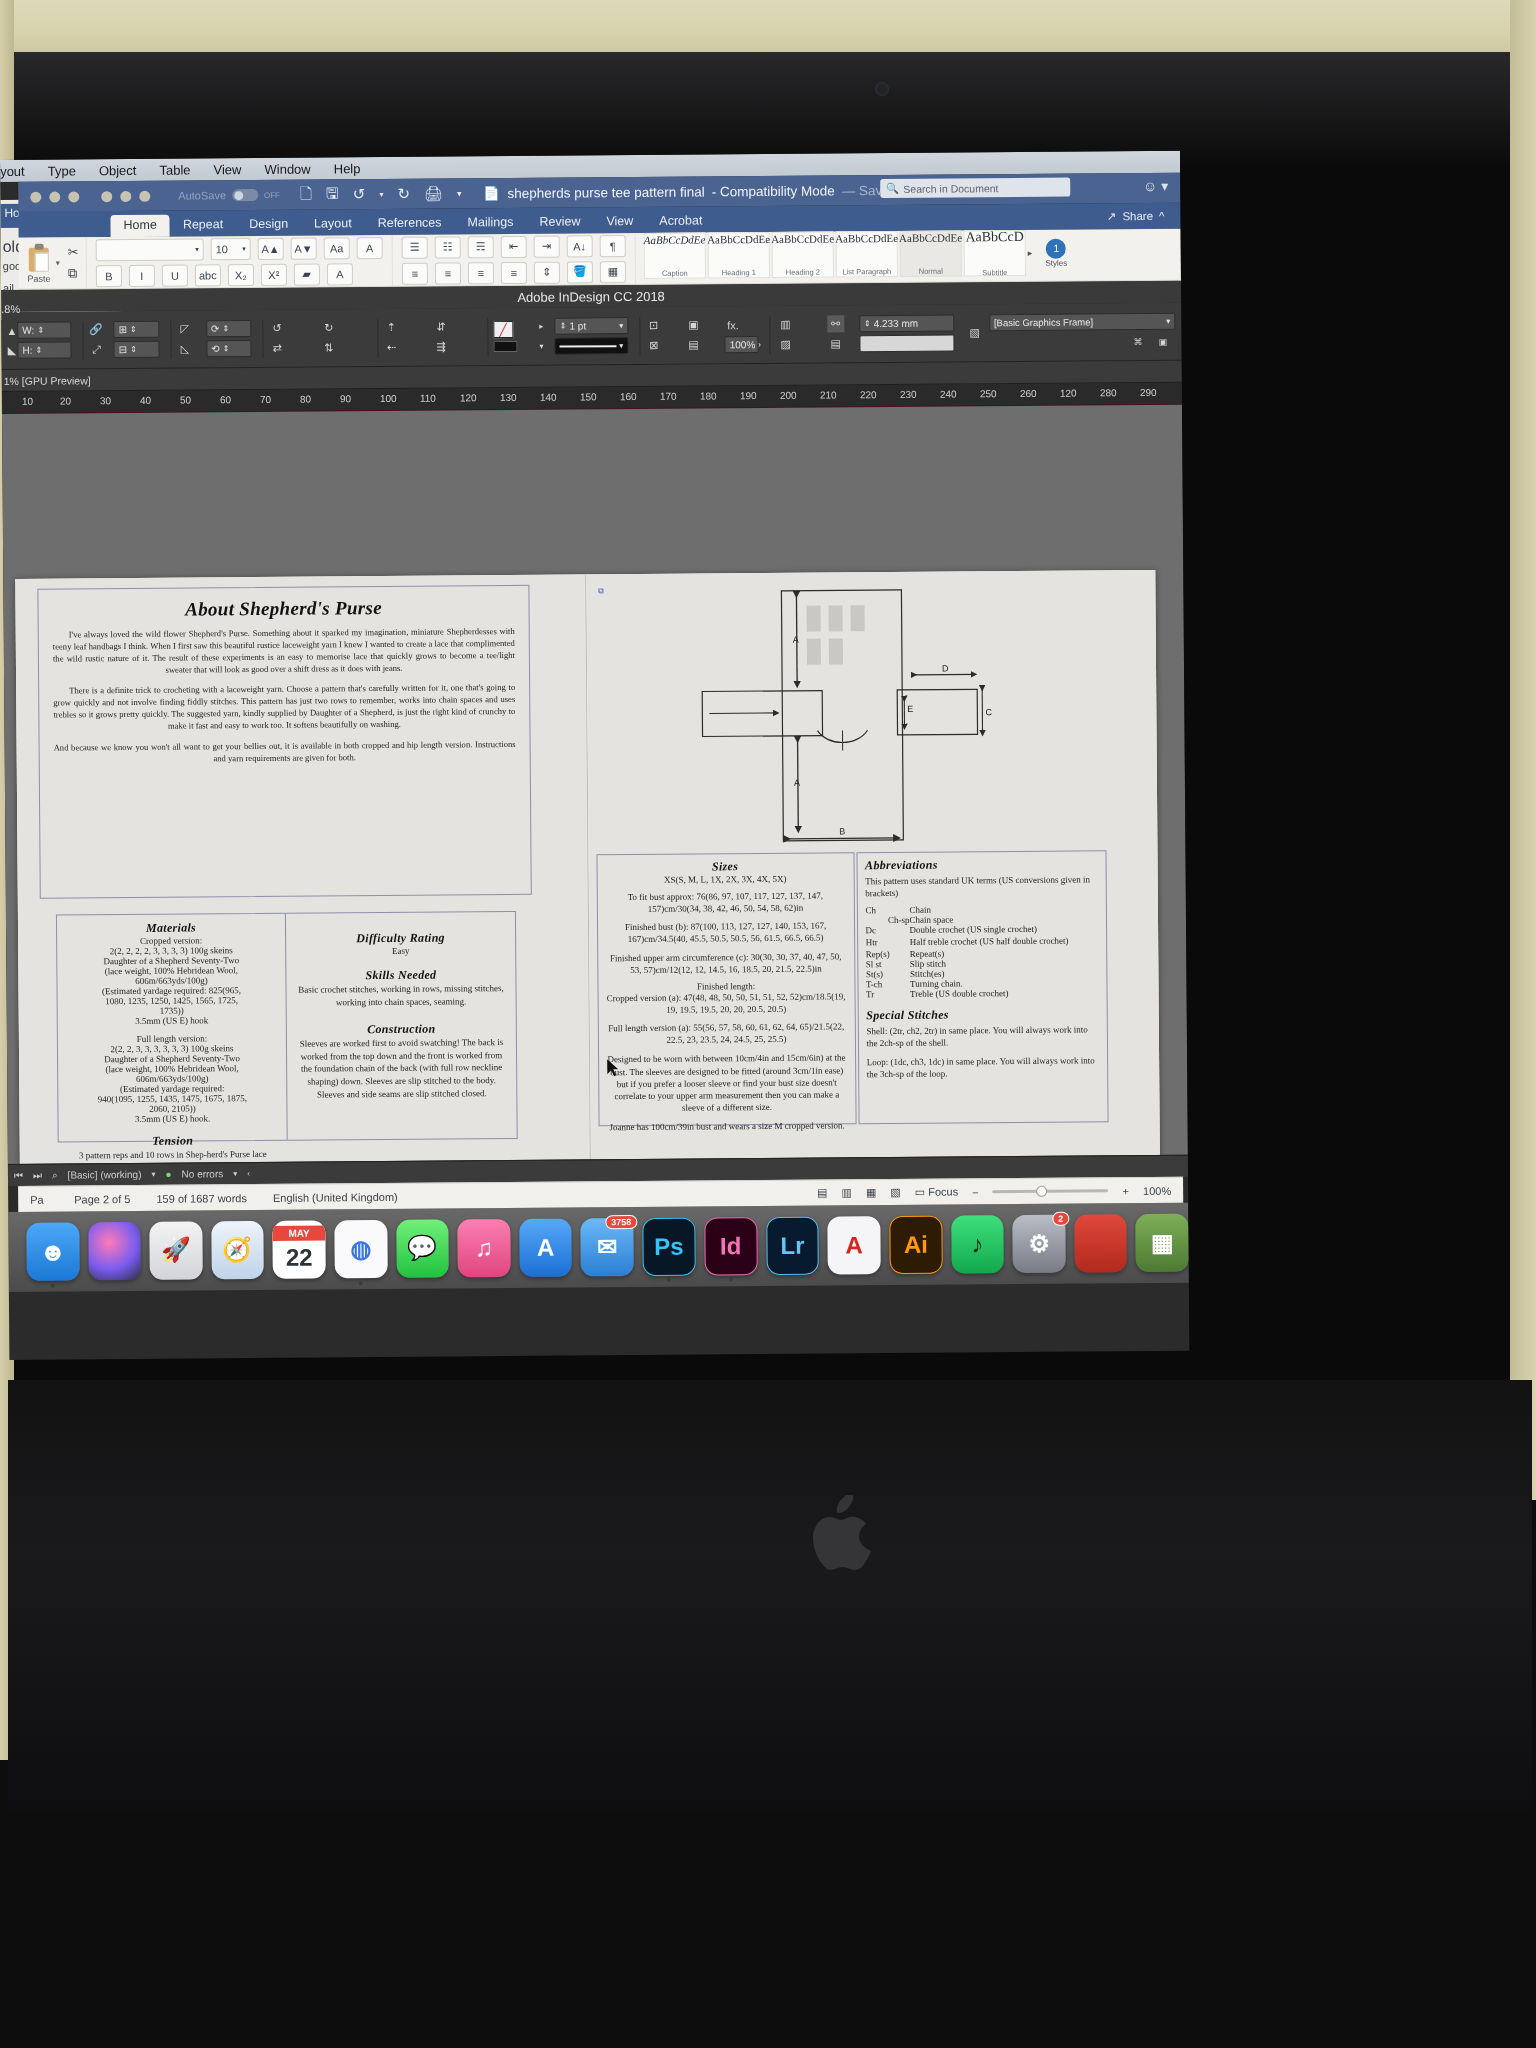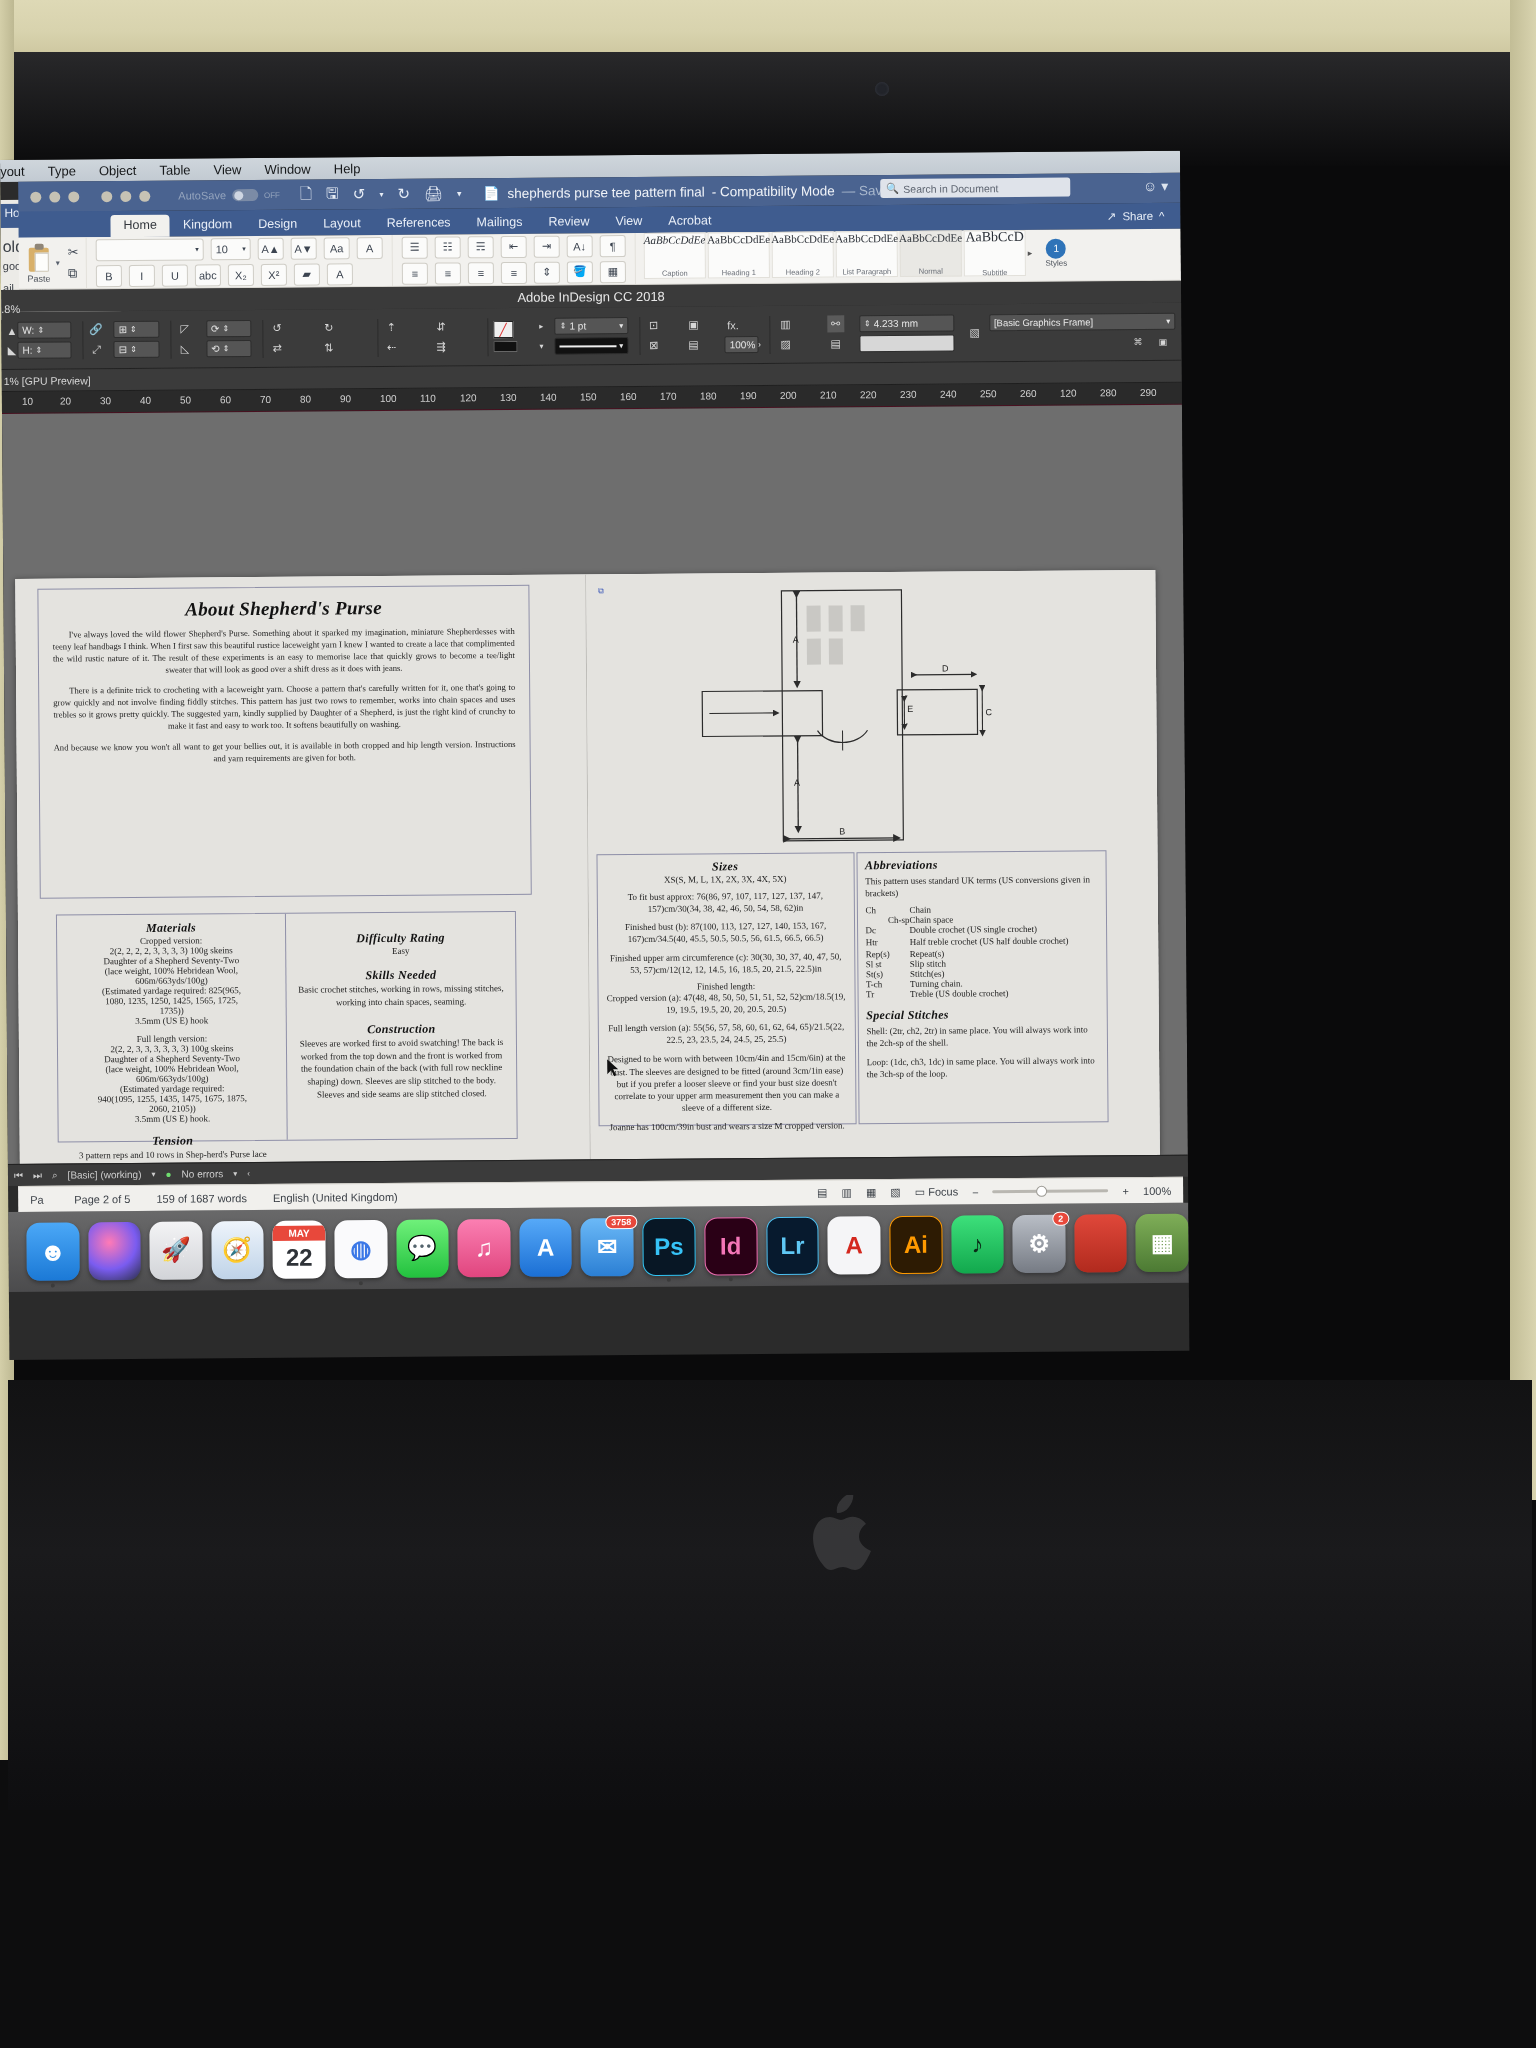--- a/index.html
+++ b/index.html
@@ -295,21 +295,21 @@
       </div>
       <div class="searchbox">
         <span>🔍</span>
         <span>Search in Document</span>
       </div>
       <div class="smiley">☺ ▾</div>
     </div>
 
     <div class="wordtabs">
       <div class="tab active">Home</div>
-      <div class="tab">Kingdom</div>
+      <div class="tab">Repeat</div>
       <div class="tab">Design</div>
       <div class="tab">Layout</div>
       <div class="tab">References</div>
       <div class="tab">Mailings</div>
       <div class="tab">Review</div>
       <div class="tab">View</div>
       <div class="tab">Acrobat</div>
     </div>
     <div class="share">
       <span>↗</span>

